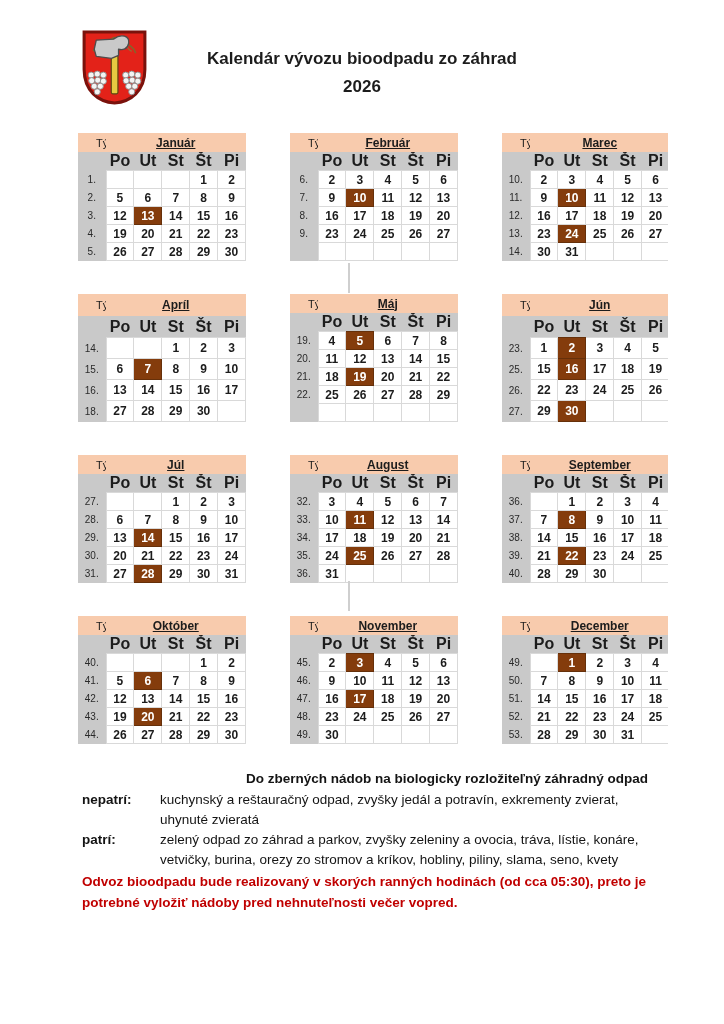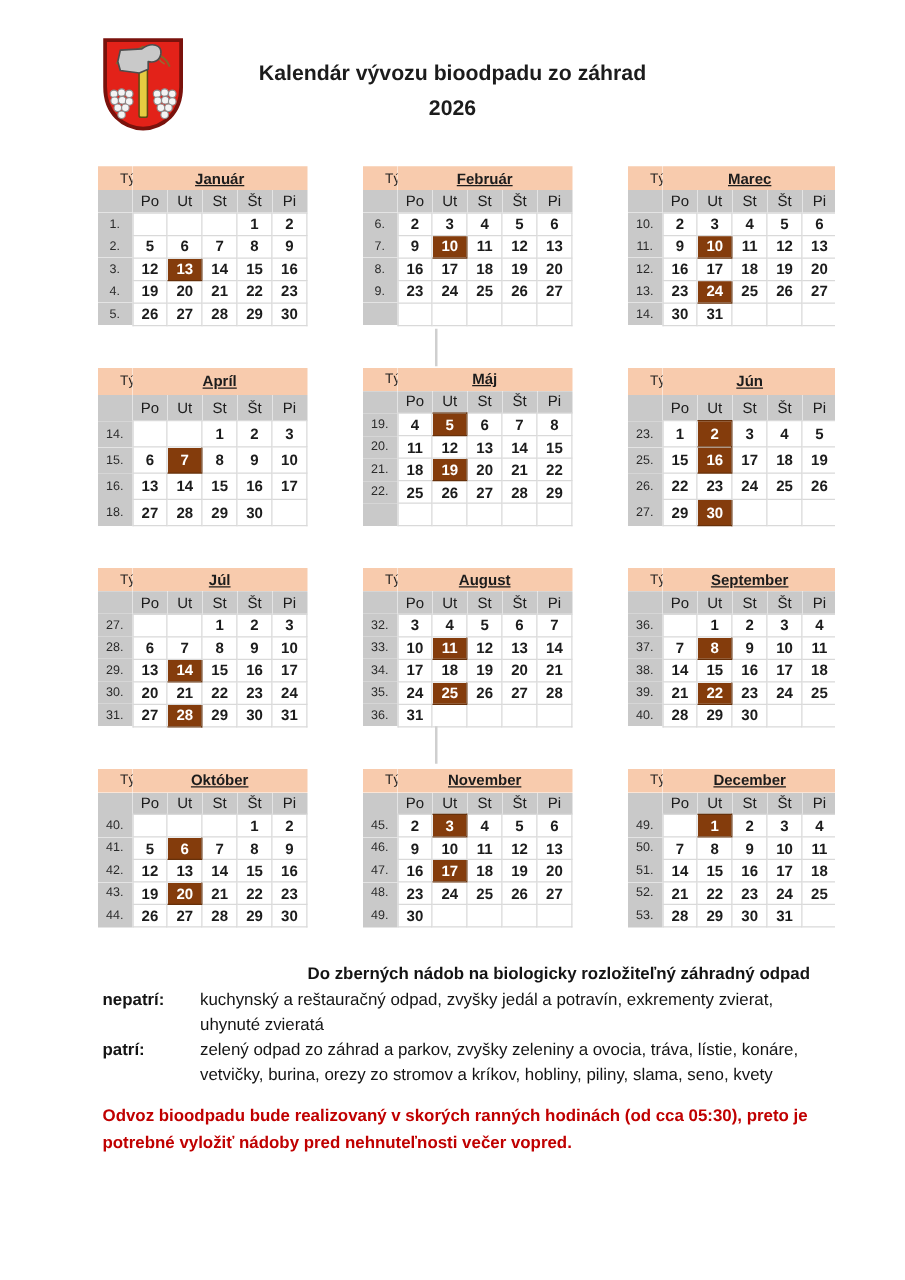--- a/index.html
+++ b/index.html
@@ -16,35 +16,35 @@
                    display:grid; grid-template-columns:repeat(3,168px);
                    column-gap:44px; row-gap:33px; }
 
   table.cal { border-collapse:collapse; table-layout:fixed; width:168px; }
   .cal td { text-align:center; vertical-align:middle; overflow:hidden; white-space:nowrap; }
   .cal col.wkc { width:28px; }
   .peach { background:var(--peach,#f8cbad); }
   .gray  { background:var(--gray,#c9c9c9); }
   .mn    { font-size:12px; font-weight:bold; height:19px; color:#1c1c1c;text-decoration:underline; }
   .tyz   { font-size:11px; text-align:center; padding-left:18px; height:19px; color:#1c1c1c; }
-  .dh    { font-size:12px; font-weight:normal; height:17px; color:#1c1c1c; }
+  .dh    { font-size:16px; font-weight:bold; height:17px; color:#1c1c1c; }
   .wk    { font-size:10px; height:18px; color:#2a2a2a; }
   .dc    { background:#fff; border:1px solid var(--cell-border,#d9d9d9);
            font-size:12px; font-weight:bold; height:18px; color:#1c1c1c; }
   .dc.hl { background:var(--highlight,#843c0c); color:#ffffff;
            border:1px solid var(--highlight-border,#66300a); }
 
   .artifact { position:absolute; width:2px; background:#cfcfcf; }
 
   .footer { position:absolute; left:82px; top:768px; width:566px; font-size:13.5px; color:#141414; }
   .footer .heading { font-weight:bold; line-height:21px; margin-bottom:1px;text-align:right; }
   .def-row { display:grid; grid-template-columns:78px 1fr; }
   .def-row .label { font-weight:bold; line-height:20px; }
   .def-row .text  { line-height:20px; }
-  .warning { margin-top:12px; font-weight:bold; color:var(--warning-red,#c00000); line-height:21px; }
+  .warning { margin-top:1px; font-weight:bold; color:var(--warning-red,#c00000); line-height:21px; }
 </style>
 </head>
 <body>
 
 <div class="page">
 
   <svg class="logo" viewBox="0 0 66 76" aria-hidden="true">
     <path d="M3,3 H63 V40 C63,61 49,72 33,73 C17,72 3,61 3,40 Z" fill="#e32219" stroke="#7a120c" stroke-width="3"></path>
     <path d="M33,8 C26,14 16,12 12,22 M33,8 C40,15 50,13 54,24 M33,8 C31,16 34,22 33,28" fill="none" stroke="#7c6a2e" stroke-width="1.6" opacity="0.9"></path>
     <path d="M20,12 C23,16 20,20 16,22 M46,12 C43,16 46,20 50,22" fill="none" stroke="#8a7a3a" stroke-width="1.3" opacity="0.8"></path>

